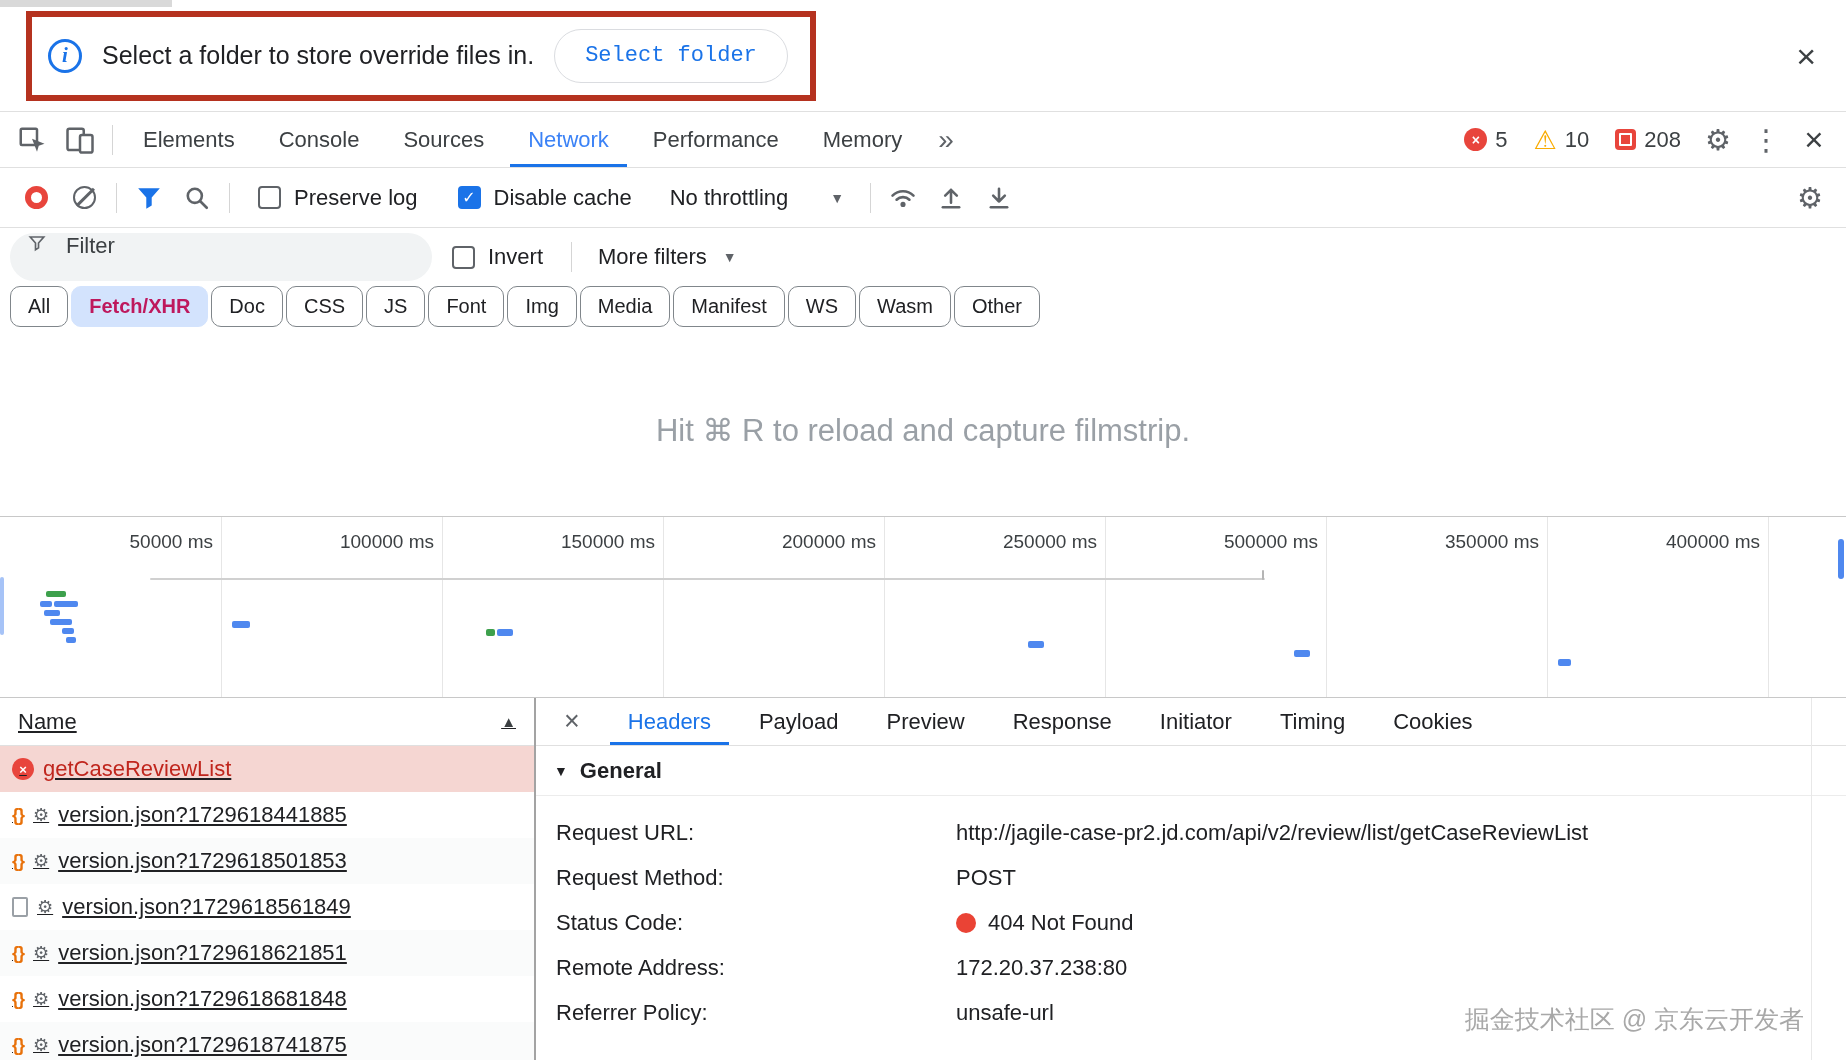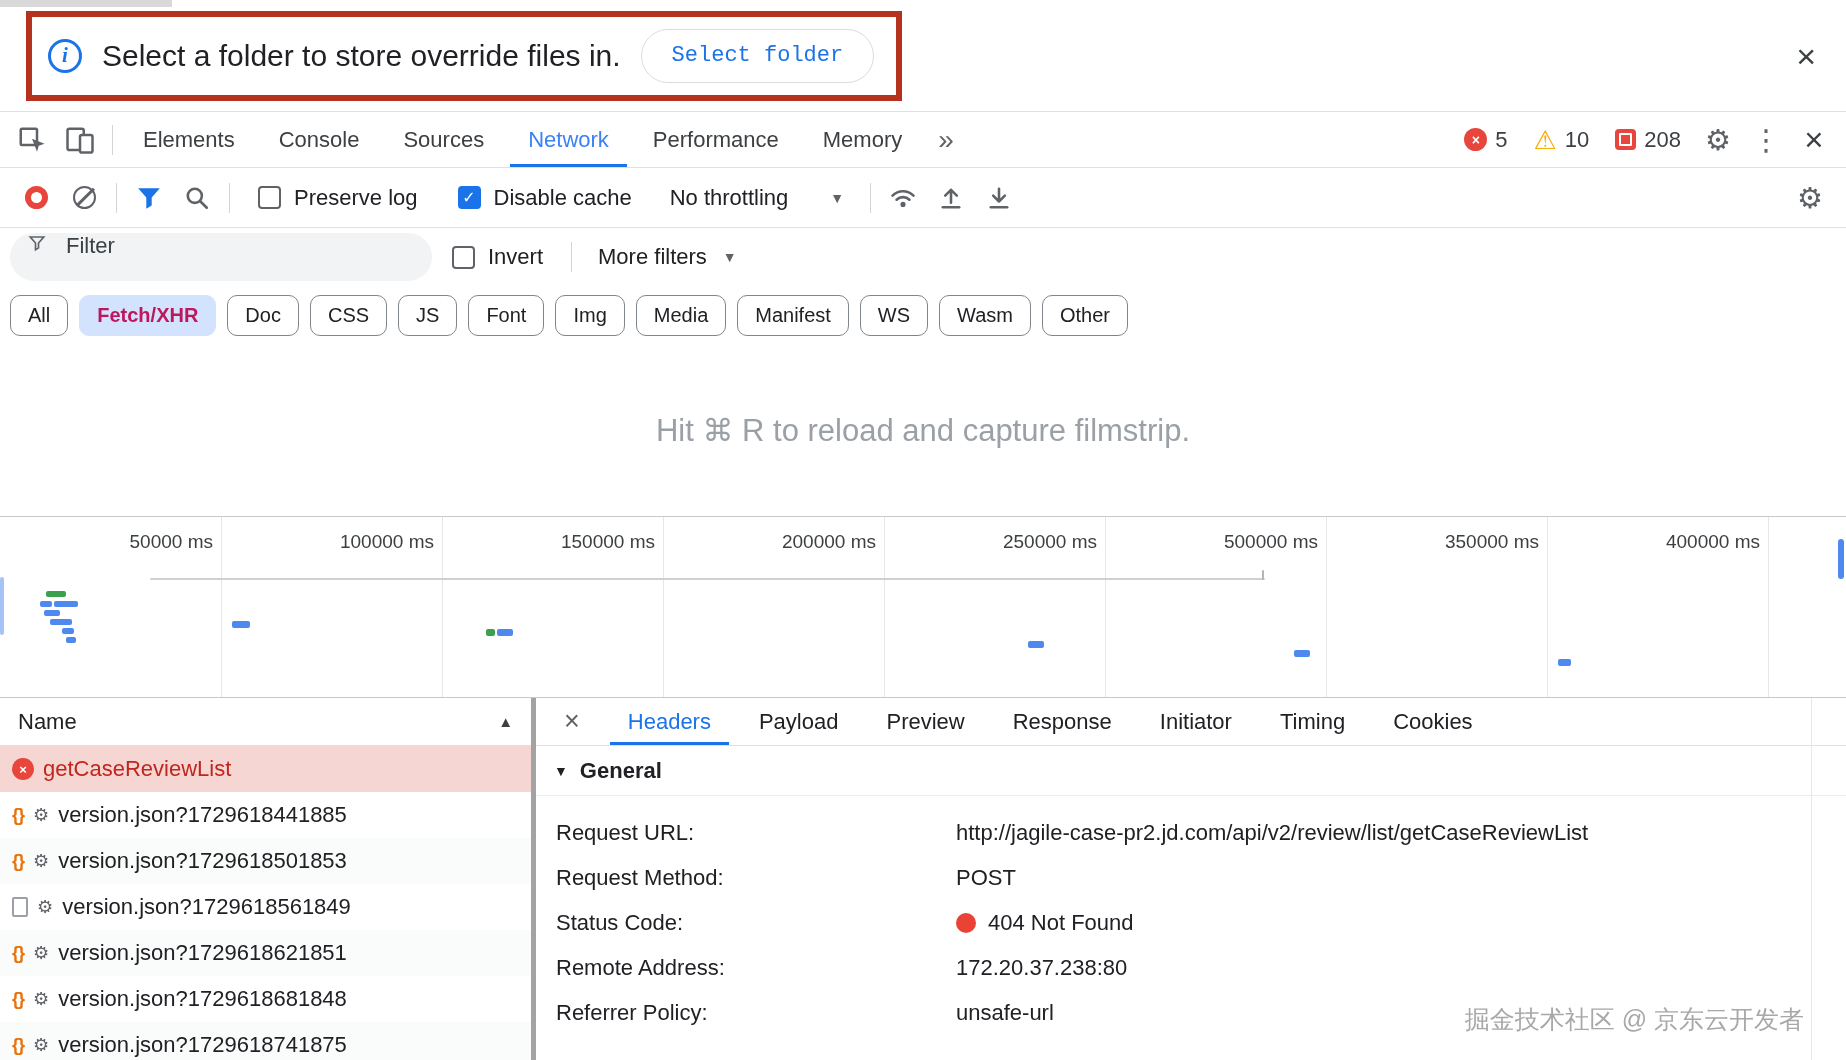--- a/index.html
+++ b/index.html
@@ -8,21 +8,21 @@
   .app { position:relative; width:1846px; height:1060px; }
 
   .top-fragment { position:absolute; top:0; left:0; width:172px; height:7px; background:#d9d9d9; }
 
   
   .infobar { height:112px; display:flex; align-items:center; padding:0 26px; position:relative; border-bottom:1px solid #e0e0e0; }
   .highlight-box { display:flex; align-items:center; border:6px solid #b5321f; padding:12px 22px 12px 16px; gap:20px; }
   .info-icon { width:34px; height:34px; border-radius:50%; border:3px solid #1a73e8; color:#1a73e8;
     display:flex; align-items:center; justify-content:center; font-size:21px; font-weight:bold;
     font-family:"Liberation Serif","DejaVu Serif",serif; font-style:italic; flex:0 0 34px; }
-  .infobar-msg { font-size:30px; }
+  .infobar-msg { font-size:25px; }
   .select-folder-btn { height:54px; padding:0 30px; border:1.5px solid #dadce0; border-radius:27px;
     background:#fff; color:#1a73e8; font-size:22px; display:flex; align-items:center; cursor:pointer;
     font-family:Liberation Mono, monospace; }
   .infobar-close { position:absolute; right:30px; top:50%; transform:translateY(-50%);
     font-size:34px; color:#3c4043; line-height:1; cursor:pointer; }
 
   
   .tabbar { height:56px; display:flex; align-items:stretch; border-bottom:1px solid #e0e0e0; padding:0 8px; }
   .icon-btn { width:48px; display:flex; align-items:center; justify-content:center; cursor:pointer; flex:0 0 auto; }
   .vdivider { width:1px; height:30px; background:#d5d5d5; margin:auto 8px; flex:0 0 1px; }
@@ -58,38 +58,38 @@
 
   
   .filter-row { height:58px; display:flex; align-items:center; padding:0 10px; }
   .filter-pill { width:422px; height:48px; background:#f1f3f4; border-radius:24px; display:flex;
     align-items:flex-start; padding:0 18px; gap:20px; }
   .filter-pill input { border:none; outline:none; background:transparent; font-size:22px; color:#202124;
     width:100%; font-family:inherit; }
   .filter-pill input::placeholder { color:#3c4043; opacity:1; }
 
   
-  .chips { height:58px; display:flex; align-items:center; gap:11px; padding:0 10px; }
+  .chips { height:58px; display:flex; align-items:flex-start; gap:3px; padding:0 10px; }
   .chip { height:41px; display:flex; align-items:center; padding:0 17px; border:1.5px solid #80868b;
     border-radius:10px; font-size:20px; color:#202124; background:#fff; cursor:pointer; white-space:nowrap; }
   .chip.active { background:#d3e3fd; border-color:#d3e3fd; color:#be185d; font-weight:bold; }
 
   
   .hint-area { height:172px; display:flex; align-items:center; justify-content:center; }
   .hint { font-size:31px; color:#9aa0a6; }
 
   
   .timeline { position:relative; height:182px; border-top:1px solid #c8c8c8; border-bottom:1px solid #c8c8c8; overflow:hidden; }
   .gridline { position:absolute; top:0; bottom:0; width:1px; background:#e6e6e6; }
   .tick { position:absolute; top:14px; width:150px; text-align:right; font-size:19px; color:#3c4043; }
   .mark { position:absolute; border-radius:2px; }
 
   
   .bottom { height:362px; display:flex; }
-  .left-list { width:536px; flex:0 0 536px; border-right:5px solid #a3a3a3; display:flex; flex-direction:column; overflow:hidden; }
+  .left-list { width:536px; flex:0 0 536px; border-right:2px solid #a3a3a3; display:flex; flex-direction:column; overflow:hidden;text-decoration:underline; }
   .list-header { height:48px; flex:0 0 48px; display:flex; align-items:center; padding:0 18px;
     border-bottom:1px solid #e0e0e0; font-size:22px; }
   .sort-arrow { margin-left:auto; font-size:15px; color:#3c4043; }
   .req-row { height:46px; flex:0 0 46px; display:flex; align-items:center; padding:0 12px; gap:9px;
     font-size:22px; cursor:pointer; white-space:nowrap; }
   .req-row.alt { background:#fafbfb; }
   .req-row.error-selected { background:#f5d6d2; color:#c0261d; }
   .err-icon { width:22px; height:22px; border-radius:50%; background:#e8453c; color:#fff; font-size:13px;
     font-weight:bold; display:flex; align-items:center; justify-content:center; flex:0 0 22px; line-height:1; }
   .json-icon { color:#e8710a; font-weight:bold; font-size:18px; letter-spacing:-1px; flex:0 0 auto; }

